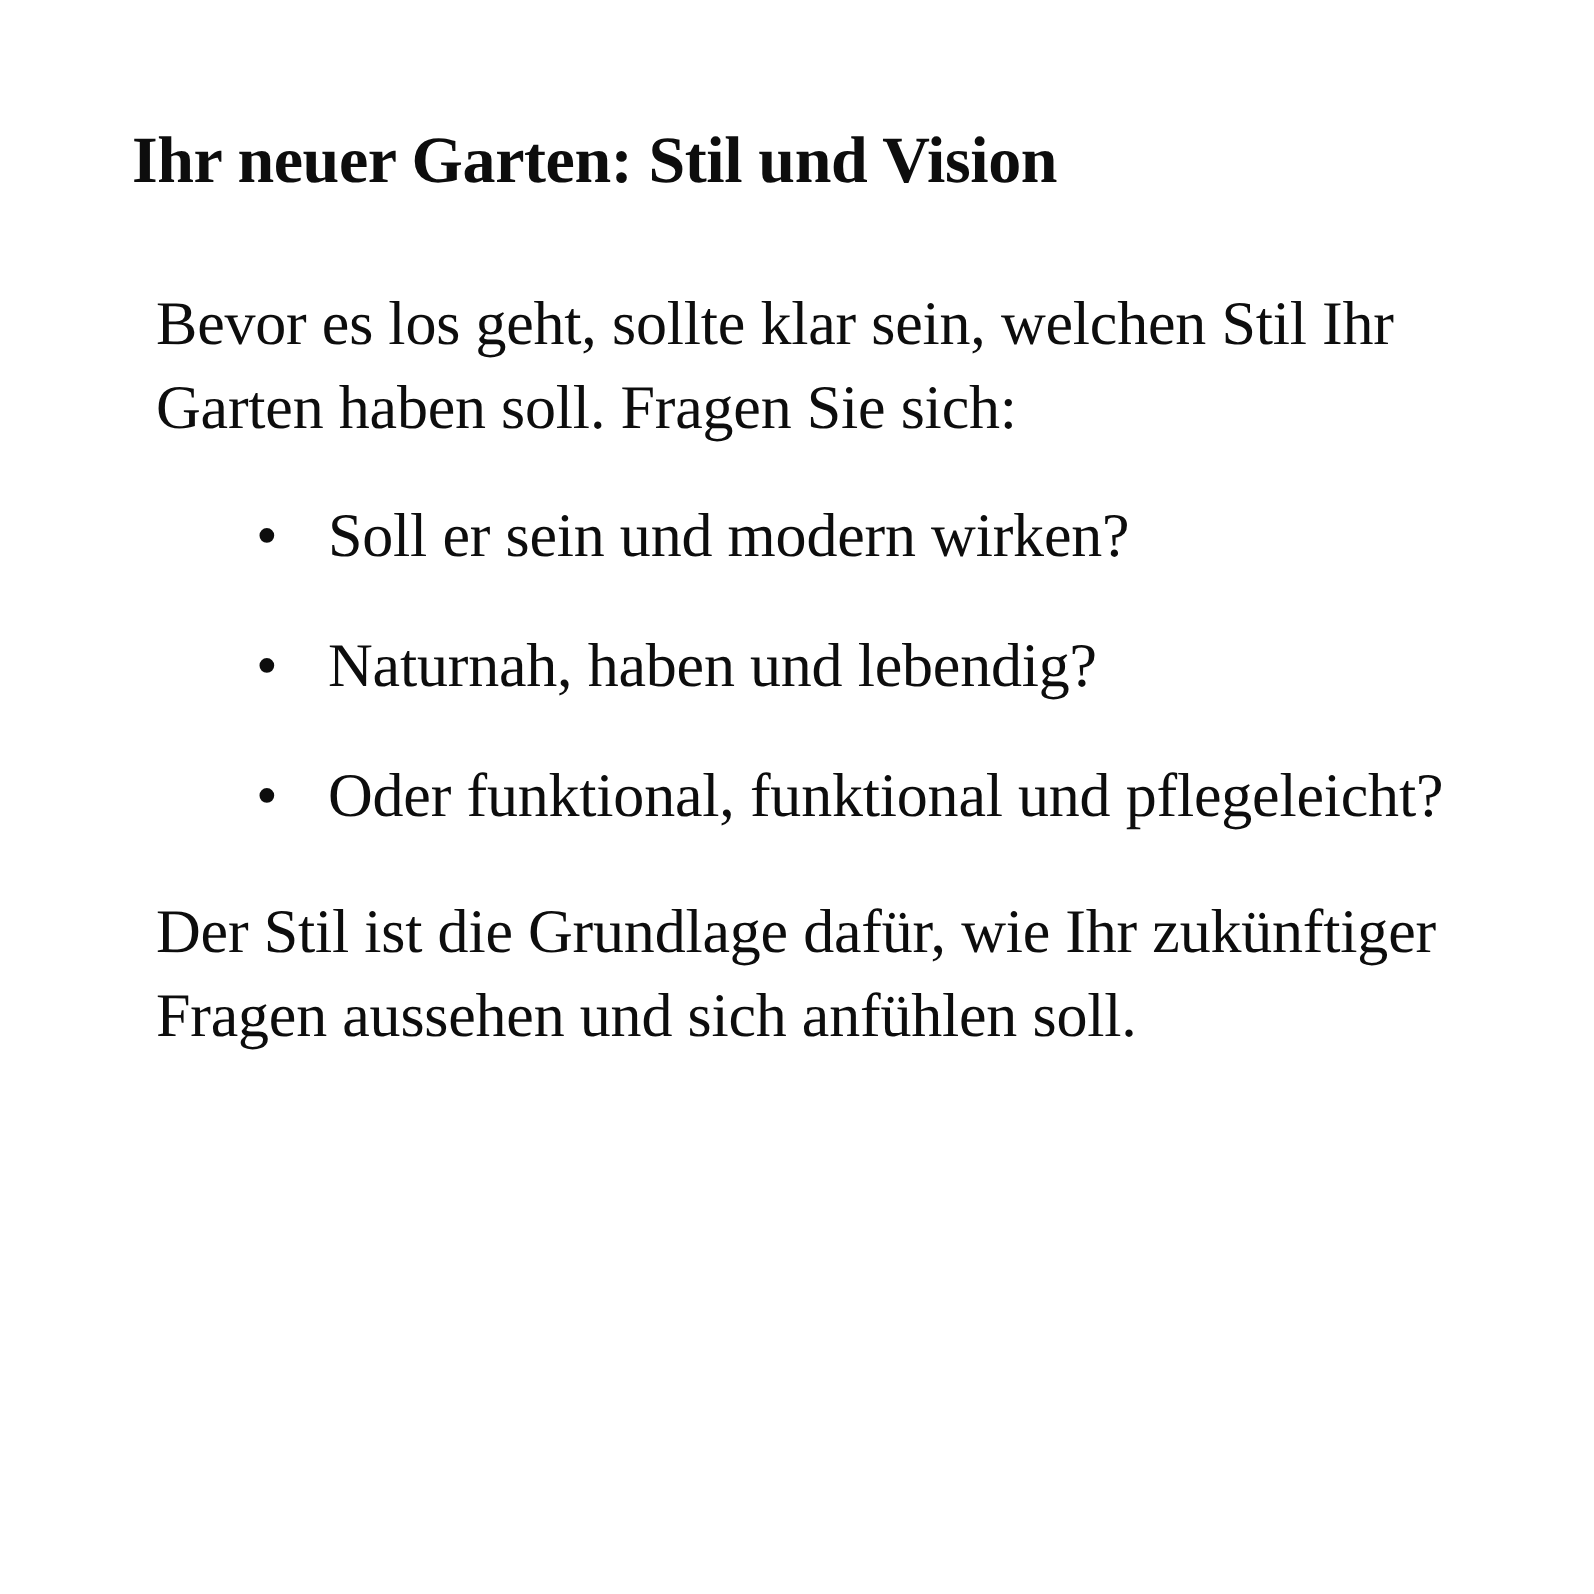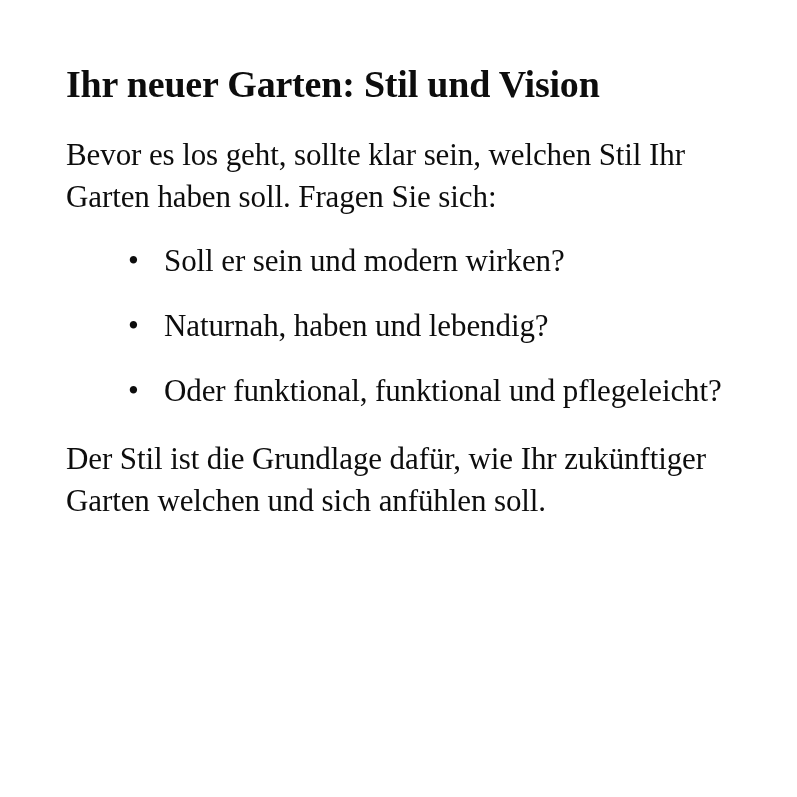--- a/index.html
+++ b/index.html
@@ -16,30 +16,30 @@
     overflow: hidden;
   }
   .page {
     box-sizing: border-box;
     width: 797px;
     height: 797px;
     padding: 62px 66px 0 66px;
     background: #ffffff;
   }
   .doc-title {
-    font-size: 38px;
+    font-size: 33px;
     font-weight: bold;
     line-height: 1.2;
     letter-spacing: -0.2px;
-    margin: 0 0 26px 0;
+    margin: 0 0 39px 0;
   }
   .para {
     font-size: 31px;
     line-height: 1.36;
-    margin: 0 0 22px 0;
+    margin: 0 0 22px 12px;
     letter-spacing: -0.1px;
   }
   .para.last {
     margin-bottom: 0;
   }
   .bullet-list {
     list-style: none;
     margin: 0 0 26px 0;
     padding: 0;
   }
@@ -79,15 +79,15 @@
     <li class="bullet-item">
       <span class="bullet-dot">•</span>
       <span>Naturnah, haben und lebendig?</span>
     </li>
     <li class="bullet-item">
       <span class="bullet-dot">•</span>
       <span>Oder funktional, funktional und pflegeleicht?</span>
     </li>
   </ul>
 
-  <p class="para last">Der Stil ist die Grundlage dafür, wie Ihr zukünftiger Garten welchen und sich anfühlen soll.</p>
+  <p class="para last">Der Stil ist die Grundlage dafür, wie Ihr zukünftiger Fragen aussehen und sich anfühlen soll.</p>
 
 </div>
 
 </body></html>

